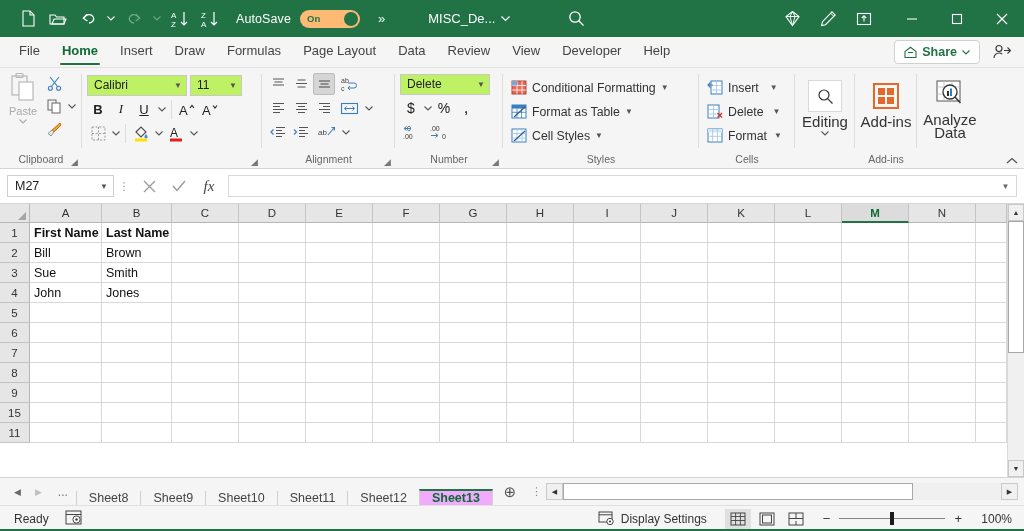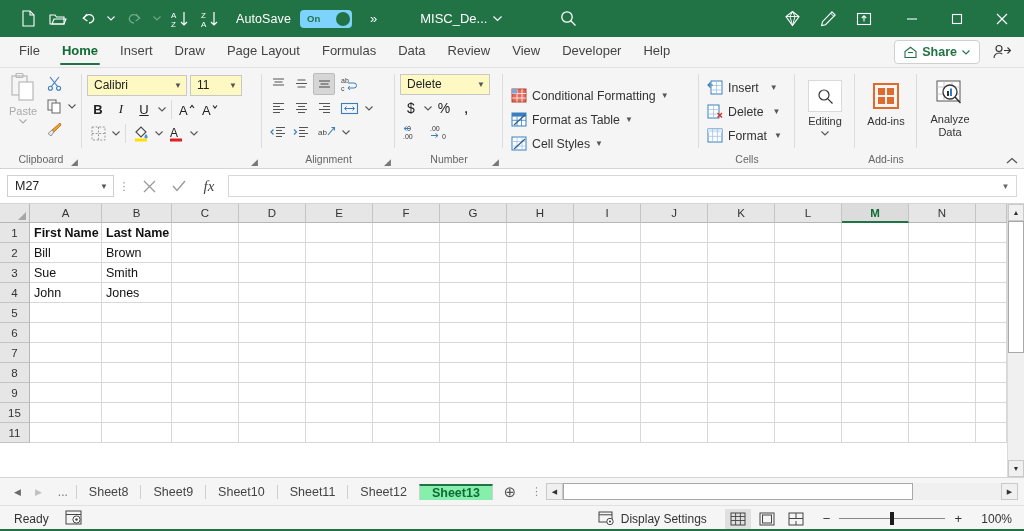--- a/index.html
+++ b/index.html
@@ -18,21 +18,21 @@
   }
   .qat { display: flex; align-items: center; padding-left: 14px; gap: 2px; }
   .qbtn {
     width: 28px; height: 26px; display: flex; align-items: center; justify-content: center;
     border-radius: 3px; cursor: default;
   }
   .qbtn svg { display:block; }
   .qcaret { width: 14px; height: 26px; display:flex; align-items:center; justify-content:center; }
   .autosave-lbl { font-size: 12.5px; margin-left: 10px; margin-right: 7px; letter-spacing: .1px; }
   .toggle {
-    width: 52px; height: 18px; border-radius: 4px; background: #7dd3fc;
+    width: 60px; height: 18px; border-radius: 9px; background: #fdba74;
     position: relative; display: flex; align-items: center;
   }
   .toggle .knob { position:absolute; right:2px; width:14px; height:14px; border-radius:50%; background:#217346; }
   .toggle .ontxt { position:absolute; left:7px; font-size:9.5px; font-weight:bold; color:#217346; }
   .chevrons { font-size: 13px; margin-left: 16px; opacity: .95; letter-spacing:-1px;}
   .doctitle { display:flex; align-items:center; gap:6px; margin-left: 44px; font-size: 13px; }
   .searchzone { flex: 1; display:flex; align-items:center; padding-left: 58px; }
   .winright { display:flex; align-items:center; height:100%; }
   .wbtn { width: 45px; height: 37px; display:flex; align-items:center; justify-content:center; }
   .titleicons { display:flex; align-items:center; gap: 2px; margin-right: 8px; }
@@ -85,21 +85,21 @@
   .clipsmall { display:flex; flex-direction:column; justify-content:center; gap:1px; margin-left:2px;}
   .csrow { display:flex; align-items:center; height:22px; gap:1px;}
   .ibtn { width:22px; height:22px; display:flex; align-items:center; justify-content:center; border-radius:2px; }
   .ibtn.wide { width:26px; }
   .car { font-size:8px; color:#555; width:11px; text-align:center; }
 
   
   .fontcol { display:flex; flex-direction:column; gap:2px; padding-top:1px;}
   .frow { display:flex; align-items:center; gap:1px; height:22px;}
   .selbox {
-    height: 21px; border: 1px solid #c8c8c8; background:#fef9c3; display:flex; align-items:center;
+    height: 21px; border: 1px solid #c8c8c8; background:#bef264; display:flex; align-items:center;
     padding: 0 4px 0 6px; font-size:12px; color:#222; justify-content:space-between;
   }
   .selbox .cv { font-size:8px; color:#555; margin-left:6px;}
 
   
   .aligncol { display:flex; flex-direction:column; gap:2px; }
   .arow { display:flex; align-items:center; gap:1px; height:22px; }
 
   
   .numbox { width: 90px; }
@@ -109,21 +109,21 @@
   .stylerow { display:flex; align-items:center; gap:5px; font-size:12.3px; color:#333; height:21px; padding:0 3px;}
   .stylerow .cv { font-size:8px; color:#555; }
 
   
   .cellscol { display:flex; flex-direction:column; justify-content:center; gap:3px; }
   .cellrow { display:flex; align-items:center; gap:5px; font-size:12.3px; color:#333; height:21px; padding:0 3px;}
 
   
   .bigbtn {
     display:flex; flex-direction:column; align-items:center; justify-content:flex-start;
-    width: 58px; padding-top:4px; font-size:11px; color:#333; line-height:13px; text-align:center;
+    width: 58px; padding-top:4px; font-size:15px; color:#333; line-height:13px; text-align:center;
   }
   .bigbtn .bx {
     width: 34px; height: 32px; border:1px solid #d9d9d9; background:#fff;
     display:flex; align-items:center; justify-content:center; margin-bottom:3px;
   }
   .bigbtn .bx.noborder { border:none; background:transparent; }
   .collapse { position:absolute; right:6px; bottom:2px; font-size:11px; color:#555; }
 
   
   .fbar { height: 35px; background:#fff; display:flex; align-items:center; flex:0 0 35px;
@@ -183,27 +183,27 @@
   .vthumb { background:#fff; border:1px solid #a8a8a8; margin:0; }
   .vtrack { flex:1; background:#f0f0f0; }
 
   
   .sheetbar { height:28px; flex:0 0 28px; background:#f5f5f5; display:flex; align-items:center;
               border-top:1px solid #d4d4d4; }
   .navbtns { display:flex; align-items:center; padding-left:14px; gap:14px; }
   .navb { font-size:9px; color:#6b6b6b; }
   .navb.dim { color:#c0c0c0; }
   .ellip { color:#777; font-size:12px; margin-left:2px; }
-  .sheettabs { display:flex; align-items:center; height:100%; margin-left:8px; }
+  .sheettabs { display:flex; align-items:flex-end; height:100%; margin-left:8px; }
   .stab {
     display:flex; align-items:center; padding:0 12px; font-size:12.5px; color:#444;
     border-left:1px solid #d0d0d0; position:relative;
   }
   .stab.active {
-    background:#86efac; color:#0e6b35; font-weight:bold; border-left:1px solid #d0d0d0;
+    background:#f0abfc; color:#0e6b35; font-weight:bold; border-left:1px solid #d0d0d0;
     border-right:1px solid #d0d0d0; border-top:2px solid #217346;
   }
   .addsheet { width:34px; display:flex; align-items:center; justify-content:center; color:#555; font-size:15px; }
   .sheetdots { color:#888; font-size:11px; margin:0 4px; }
   .hsb { flex:1; display:flex; align-items:center; height:17px; margin-right:6px; }
   .hbtn { width:17px; height:17px; border:1px solid #c9c9c9; background:#f0f0f0;
           display:flex; align-items:center; justify-content:center; font-size:7px; color:#333;}
   .htrack { flex:1; height:17px; background:#f0f0f0; display:flex; }
   .hthumb { background:#fff; border:1px solid #a8a8a8; height:17px; }
 
@@ -339,22 +339,22 @@
           </svg>
       </div>
     </div>
   </div>
 
   <div class="tabstrip">
     <div class="rtab">File</div>
     <div class="rtab active">Home</div>
     <div class="rtab">Insert</div>
     <div class="rtab">Draw</div>
+    <div class="rtab">Formulas</div>
     <div class="rtab">Page Layout</div>
-    <div class="rtab">Formulas</div>
     <div class="rtab">Data</div>
     <div class="rtab">Review</div>
     <div class="rtab">View</div>
     <div class="rtab">Developer</div>
     <div class="rtab">Help</div>
     <div class="tabspacer"></div>
     <div class="sharebtn">
       <svg width="13" height="13" viewBox="0 0 13 13">
           <path d="M1 11.5V5.5L6.5 1.2 12 5.5v6z" fill="none" stroke="#217346" stroke-width="1.1"></path>
           <path d="M4 6.5h5" stroke="#217346" stroke-width="1.1"></path>
@@ -643,20 +643,21 @@
             <svg width="16" height="15" viewBox="0 0 16 15">
                 <rect x="1" y="1" width="14" height="13" fill="#fff" stroke="#3a7ebf" stroke-width="1"></rect>
                 <path d="M1 5.5h14M1 10h14M6 1v13M11 1v13" stroke="#9cc3e8" stroke-width=".8"></path>
                 <path d="M3 13L14 3" stroke="#2a5e92" stroke-width="1.2"></path>
               </svg>
             <span>Cell Styles</span>
             <span class="cv">▼</span>
           </div>
         </div>
       </div>
+      <div class="lbl">Styles</div>
     </div>
 
     <div class="grp" style="width:96px">
       <div class="body">
         <div class="cellscol">
           <div class="cellrow">
             <svg width="16" height="15" viewBox="0 0 16 15">
                 <rect x="4" y="1" width="11" height="13" fill="#fff" stroke="#3a7ebf" stroke-width="1"></rect>
                 <path d="M4 5.5h11M4 10h11M9.5 1v13" stroke="#9cc3e8" stroke-width=".8"></path>
                 <path d="M1 5h5M3.5 2.5L1 5l2.5 2.5" fill="none" stroke="#3a7ebf" stroke-width="1.2"></path>

